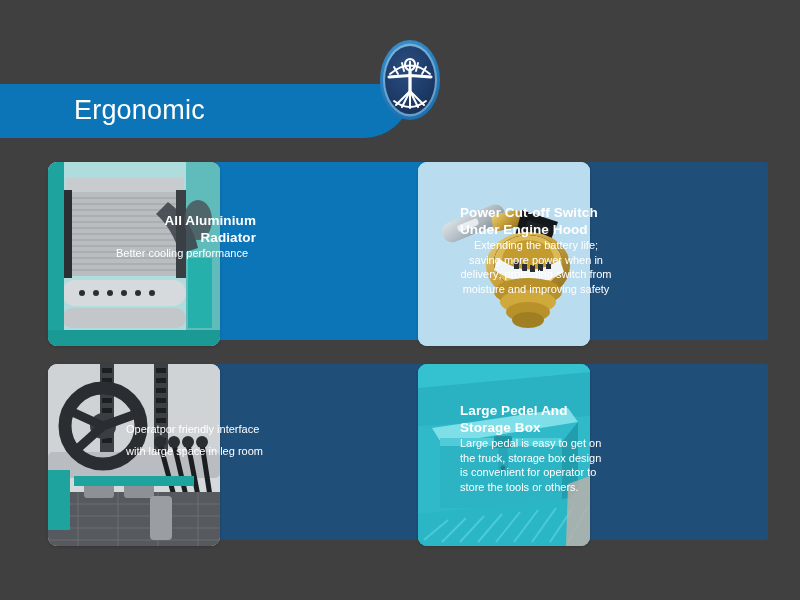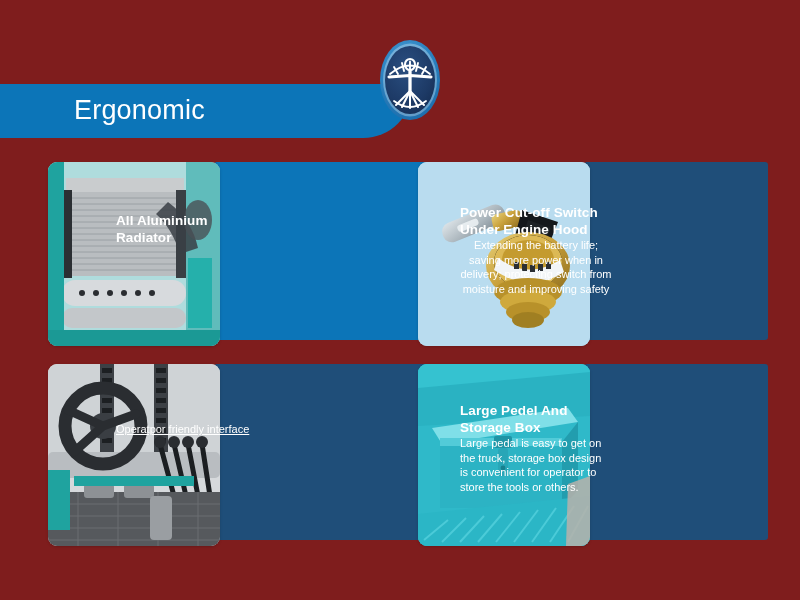--- a/index.html
+++ b/index.html
@@ -4,21 +4,21 @@
 <style>
   html,body{margin:0;padding:0;}
   body{
     width:800px;height:600px;overflow:hidden;
     background:#ffffff;
     font-family:"Liberation Sans", sans-serif;
     position:relative;
   }
 
   
-  #page{position:absolute;inset:0;background:#7f1d1d;}
+  #page{position:absolute;inset:0;background:#404040;}
 
   
   #header{position:absolute;left:0;top:84px;width:412px;height:54px;}
   #header-bar{
     position:absolute;left:0;top:0;width:412px;height:54px;
     background:#0c75b8;
     border-top-right-radius:6px;
     border-bottom-right-radius:54px;
   }
   #header-title{
@@ -57,34 +57,34 @@
     position:absolute;
     color:#ffffff;font-size:11px;font-weight:400;line-height:14.5px;
   }
   .card-body .para{margin:0 0 7px 0;}
   .card-body .para:last-child{margin-bottom:0;}
 
   
   #card-1{left:48px;top:162px;width:332px;height:184px;}
   #card-1 .card-img{width:172px;height:184px;}
   #card-1 .card-panel{left:166px;width:214px;height:178px;background:#0c75b8;}
-  #card-1 .card-title{left:68px;top:50px;width:140px;}
+  #card-1 .card-title{left:68px;top:50px;width:140px;text-align:right;}
   #card-1 .card-body{left:68px;top:84px;width:140px;}
 
   #card-2{left:418px;top:162px;width:342px;height:184px;}
   #card-2 .card-img{width:172px;height:184px;background:#b8dcee;}
   #card-2 .card-panel{left:166px;width:184px;height:178px;background:#1f4e79;}
   #card-2 .card-title{left:42px;top:42px;width:150px;}
   #card-2 .card-body{left:42px;top:76px;width:152px;text-align:center;}
 
   #card-3{left:48px;top:364px;width:332px;height:182px;}
   #card-3 .card-img{width:172px;height:182px;}
   #card-3 .card-panel{left:166px;width:214px;height:176px;background:#1f4e79;}
   #card-3 .card-title{left:68px;top:38px;width:150px;}
-  #card-3 .card-body{left:68px;top:58px;width:150px;text-decoration:underline;}
+  #card-3 .card-body{left:78px;top:58px;width:150px;}
 
   #card-4{left:418px;top:364px;width:350px;height:182px;}
   #card-4 .card-img{width:172px;height:182px;background:#2fb9c9;}
   #card-4 .card-panel{left:166px;width:184px;height:176px;background:#1f4e79;}
   #card-4 .card-title{left:42px;top:38px;width:152px;}
   #card-4 .card-body{left:42px;top:72px;width:152px;}
 
   
   #watermark{
     position:absolute;left:150px;top:256px;width:620px;height:76px;
@@ -194,20 +194,23 @@
 
         <path d="M0 0 h16 v184 h-16 z" fill="#1fa39f"></path>
         <path d="M138 0 h34 v184 h-34 z" fill="#1fa39f" opacity=".55"></path>
         <path d="M120 40 q24 18 30 46 l-18 6 q-8 -26 -24 -40 z" fill="#3a3f45" opacity=".85"></path>
         <rect x="140" y="96" width="24" height="70" fill="#25b0ab"></rect>
         <ellipse cx="150" cy="58" rx="14" ry="20" fill="#4a5056" opacity=".8"></ellipse>
         <rect x="0" y="168" width="172" height="16" fill="#1b9995"></rect>
       </svg>
     </div>
     <div class="card-title">All Aluminium Radiator</div>
+    <div class="card-body">
+      <p class="para">Better cooling performance</p>
+    </div>
   </div>
 
   <div class="card" id="card-2">
     <div class="card-panel">
       <div class="panel-inner"></div>
     </div>
     <div class="card-img">
       <svg width="172" height="184" viewBox="0 0 172 184" xmlns="http://www.w3.org/2000/svg">
         <defs>
           <linearGradient id="brass" x1="0" y1="0" x2="1" y2="1">
@@ -325,20 +328,21 @@
         <rect x="36" y="120" width="30" height="14" rx="3" fill="#8d9195"></rect>
         <rect x="76" y="120" width="30" height="14" rx="3" fill="#8d9195"></rect>
         <rect x="102" y="132" width="22" height="44" rx="4" fill="#9a9ea2"></rect>
 
         <rect x="0" y="106" width="22" height="60" fill="#1fa39f"></rect>
         <rect x="26" y="112" width="120" height="10" fill="#1fa39f"></rect>
       </svg>
     </div>
     <div class="card-body">
       <p class="para">Operatpor friendly interface</p>
+      <p class="para">with large space in leg room</p>
     </div>
   </div>
 
   <div class="card" id="card-4">
     <div class="card-panel">
       <div class="panel-inner"></div>
     </div>
     <div class="card-img">
       <svg width="172" height="182" viewBox="0 0 172 182" xmlns="http://www.w3.org/2000/svg">
         <rect width="172" height="182" fill="#2fb9c9"></rect>

